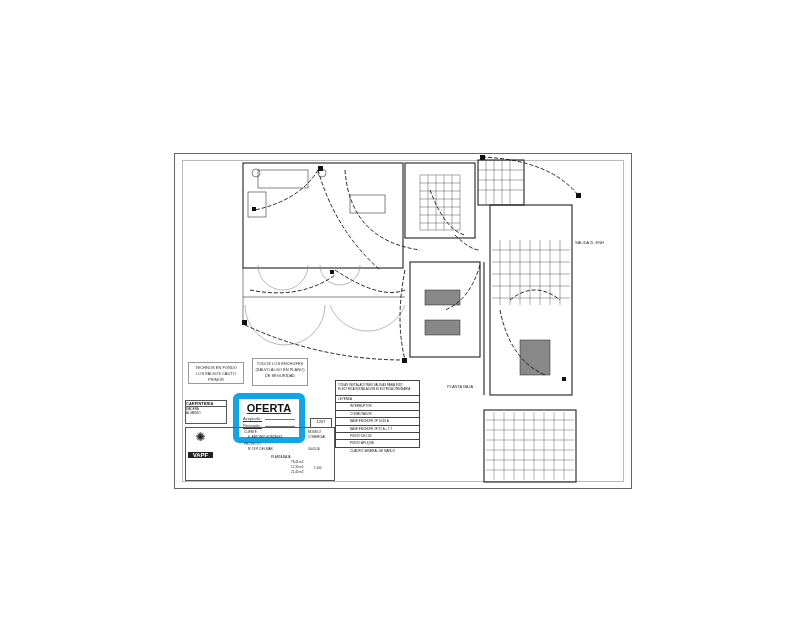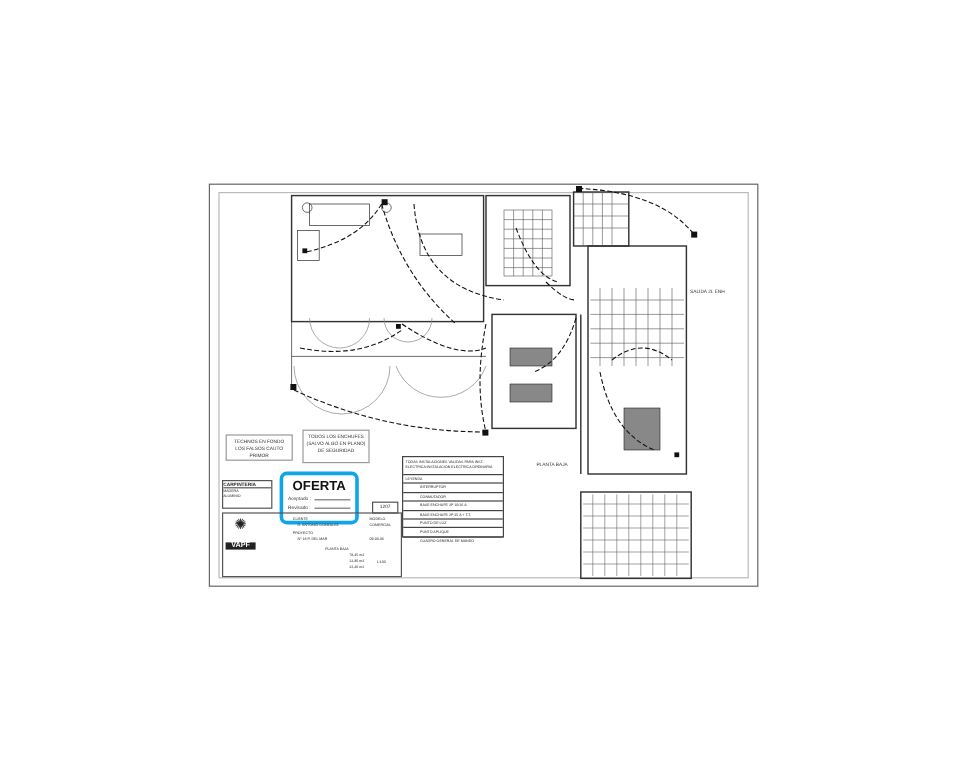--- a/index.html
+++ b/index.html
@@ -1,20 +1,20 @@
 <!DOCTYPE html>
 <html><head>
 <meta charset="utf-8">
 <style>
   html,body{margin:0;padding:0;background:#fff;}
   body{width:800px;height:640px;position:relative;overflow:hidden;font-family:"Liberation Sans",sans-serif;}
   #sheet{position:absolute;left:174px;top:153px;width:456px;height:334px;border:1px solid #666;background:#fff;}
   #inner{position:absolute;left:182px;top:160px;width:440px;height:320px;border:1px solid #bbb;}
   .note{position:absolute;border:1px solid #999;font-size:4px;color:#333;text-align:center;line-height:6px;padding:2px;}
-  .oferta{position:absolute;left:233px;top:393px;width:60px;height:38px;border:3px solid #0ea5e9;border-radius:6px;font-size:4px;color:#333;}
+  .oferta{position:absolute;left:233px;top:393px;width:60px;height:38px;border:6px solid #0ea5e9;border-radius:6px;font-size:4px;color:#333;text-decoration:underline;}
   .oferta .t{font-weight:bold;font-size:11px;text-align:center;margin-top:3px;color:#111;}
   .oferta .row{display:flex;padding-left:4px;margin-top:2px;}
   .oferta .row .line{flex:1;border-bottom:1px solid #777;margin:0 4px 1px 3px;}
   .legend{position:absolute;left:335px;top:380px;width:83px;height:66px;border:1px solid #444;font-size:3px;color:#222;}
   .legend .head{padding:2px;height:10px;border-bottom:1px solid #444;}
   .legend .lrow{height:6.4px;border-bottom:1px solid #444;padding-left:14px;line-height:6px;}
   .tb{position:absolute;border:1px solid #555;font-size:3px;color:#222;overflow:hidden;}
   .smalltxt{position:absolute;font-size:4px;color:#333;}
 </style>
 </head>

